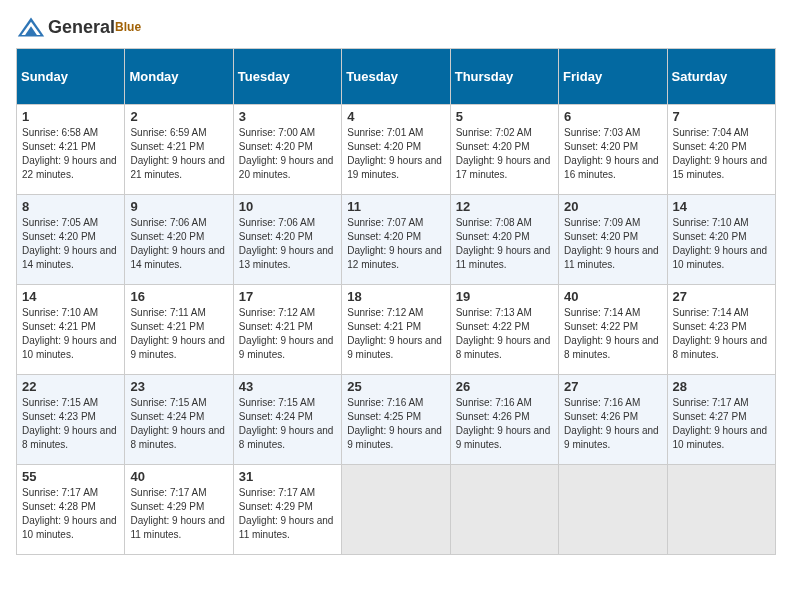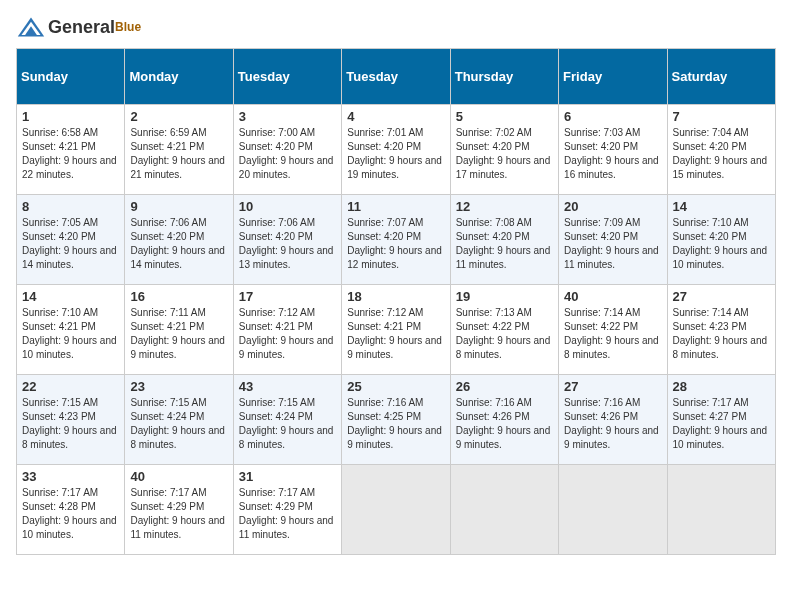--- a/index.html
+++ b/index.html
@@ -235,21 +235,21 @@
           <span class="day-number">27</span>
           <div class="day-info">Sunrise: 7:16 AM<br>Sunset: 4:26 PM<br>Daylight: 9 hours and 9 minutes.</div>
         </td>
         <td>
           <span class="day-number">28</span>
           <div class="day-info">Sunrise: 7:17 AM<br>Sunset: 4:27 PM<br>Daylight: 9 hours and 10 minutes.</div>
         </td>
       </tr>
       <tr>
         <td>
-          <span class="day-number">33</span>
+          <span class="day-number">55</span>
           <div class="day-info">Sunrise: 7:17 AM<br>Sunset: 4:28 PM<br>Daylight: 9 hours and 10 minutes.</div>
         </td>
         <td>
           <span class="day-number">40</span>
           <div class="day-info">Sunrise: 7:17 AM<br>Sunset: 4:29 PM<br>Daylight: 9 hours and 11 minutes.</div>
         </td>
         <td>
           <span class="day-number">31</span>
           <div class="day-info">Sunrise: 7:17 AM<br>Sunset: 4:29 PM<br>Daylight: 9 hours and 11 minutes.</div>
         </td>

